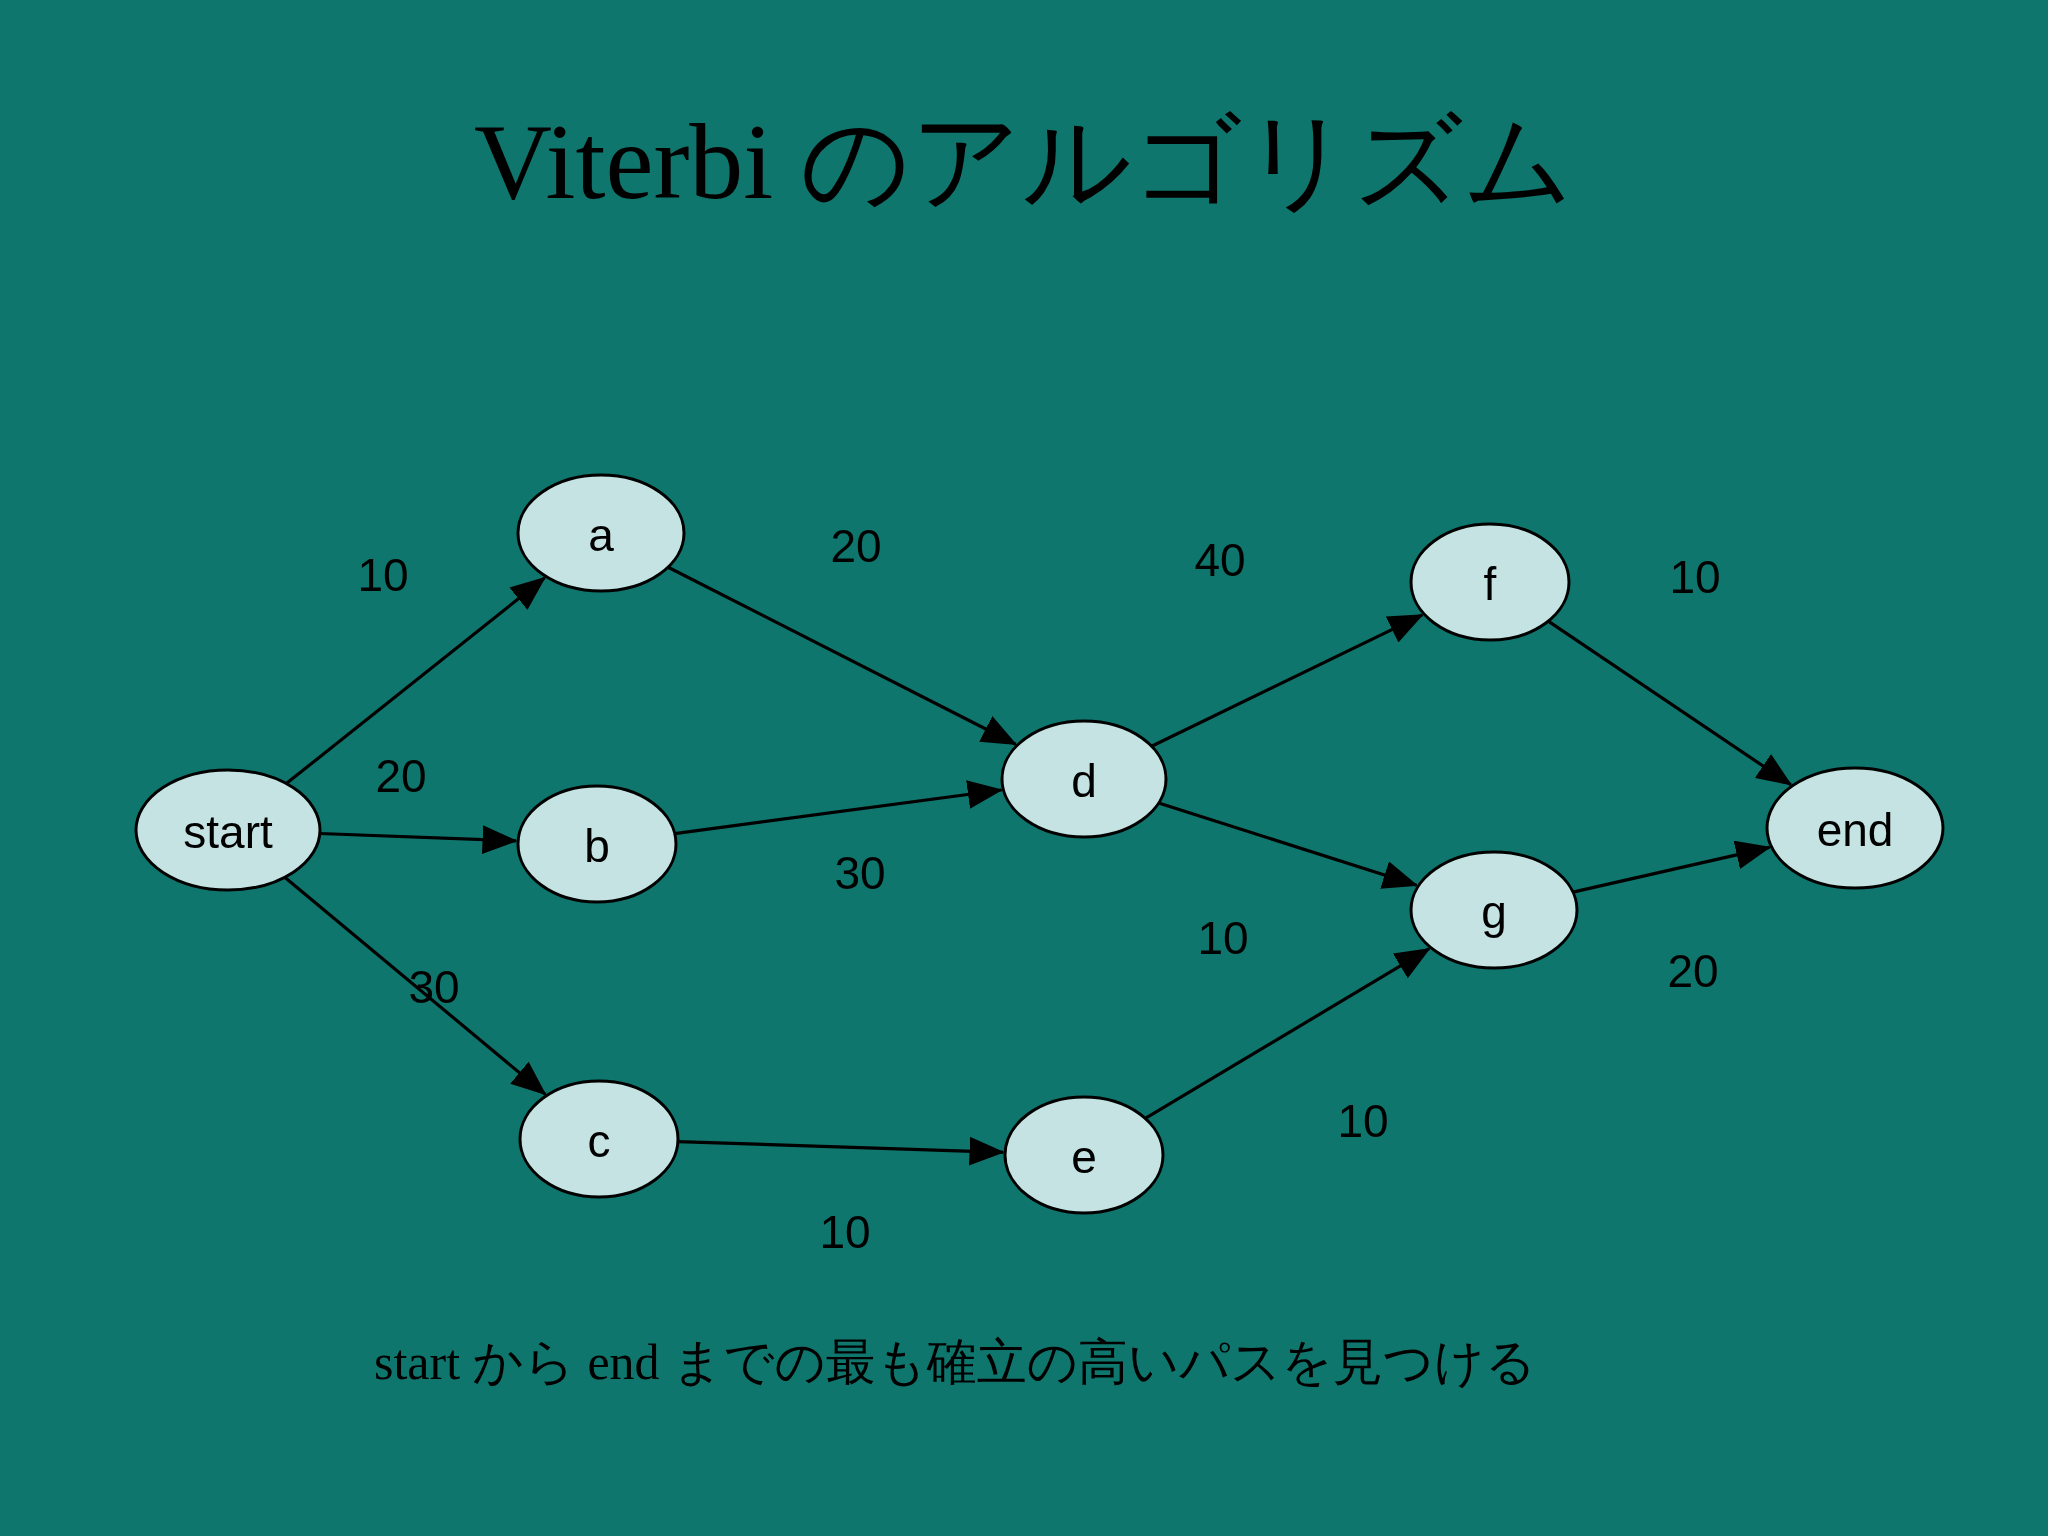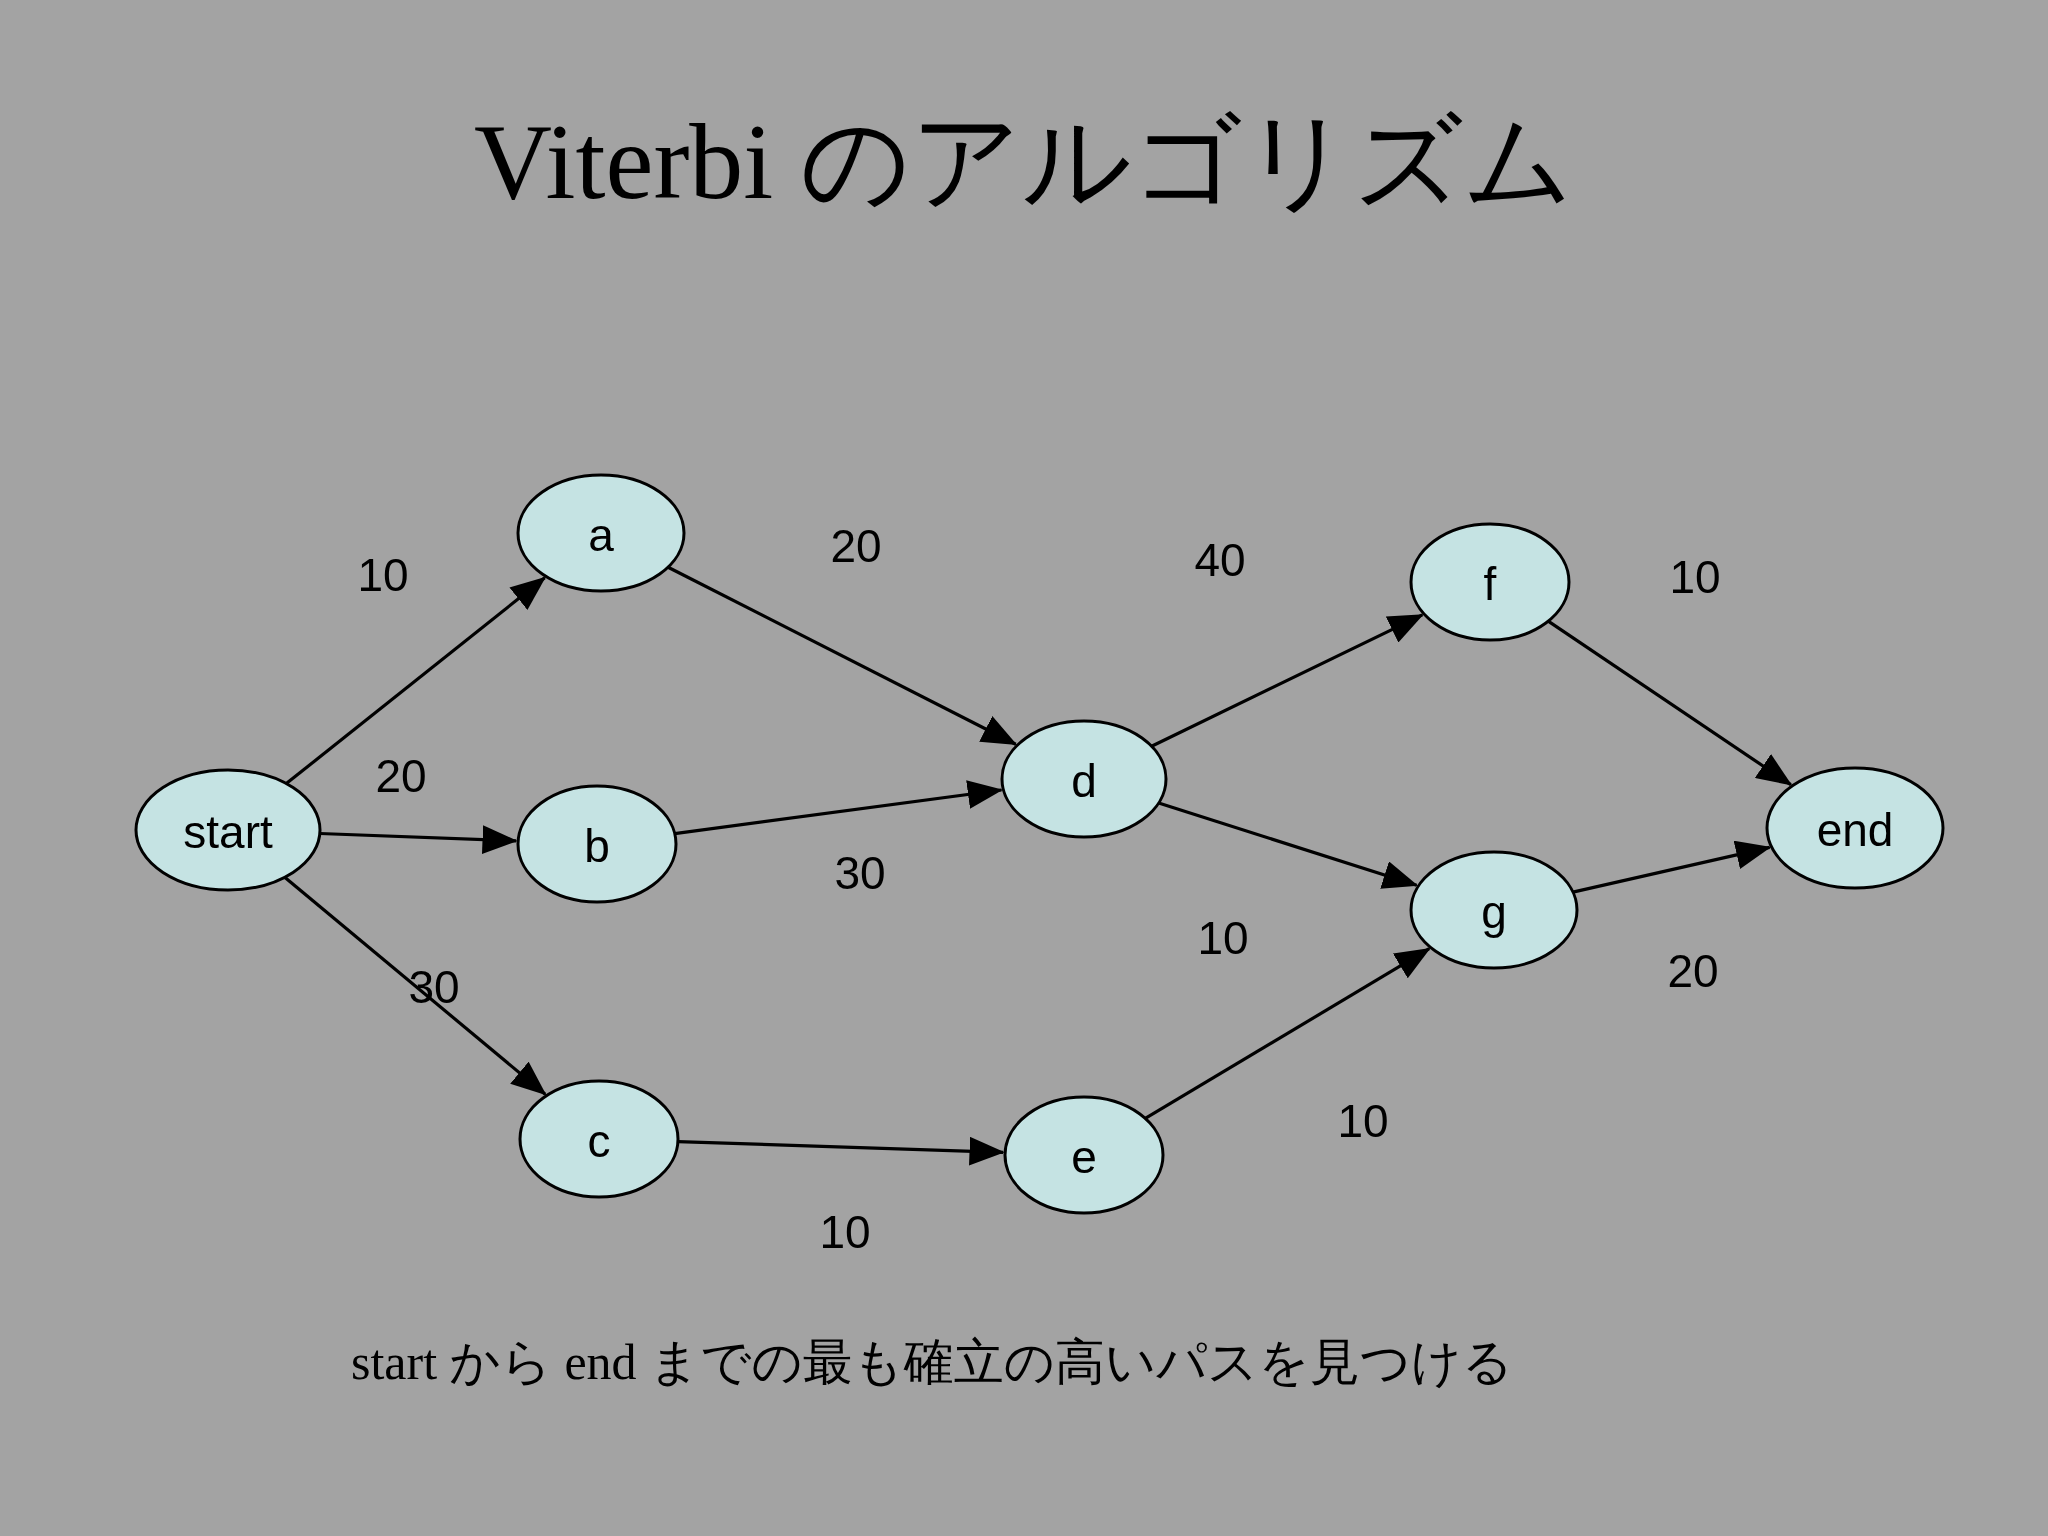--- a/index.html
+++ b/index.html
@@ -4,21 +4,21 @@
 <style>
   html, body {
     margin: 0;
     padding: 0;
     background: #ffffff;
   }
   #page {
     position: relative;
     width: 2048px;
     height: 1536px;
-    background: #a3a3a3;
+    background: #0f766e;
     overflow: hidden;
     font-family: "Liberation Sans", sans-serif;
   }
   #slide-title {
     position: absolute;
     left: 0;
     top: 108px;
     width: 2048px;
     text-align: center;
     font-family: "Liberation Serif", serif;
@@ -60,21 +60,21 @@
     dominant-baseline: central;
   }
   .caption-line {
     position: absolute;
     font-family: "Liberation Serif", serif;
     font-size: 50px;
     line-height: 1.0;
     color: #000000;
     white-space: pre;
   }
-  #caption-1 { left: 351px; top: 1337px; }
+  #caption-1 { left: 374px; top: 1337px; }
   #caption-2 { left: 370px; top: 1418px; }
 </style>
 </head>
 <body>
 
 <div id="page">
 
   <div id="slide-title">Viterbi のアルゴリズム</div>
 
   <svg id="graph-svg" viewBox="0 0 2048 1536">

